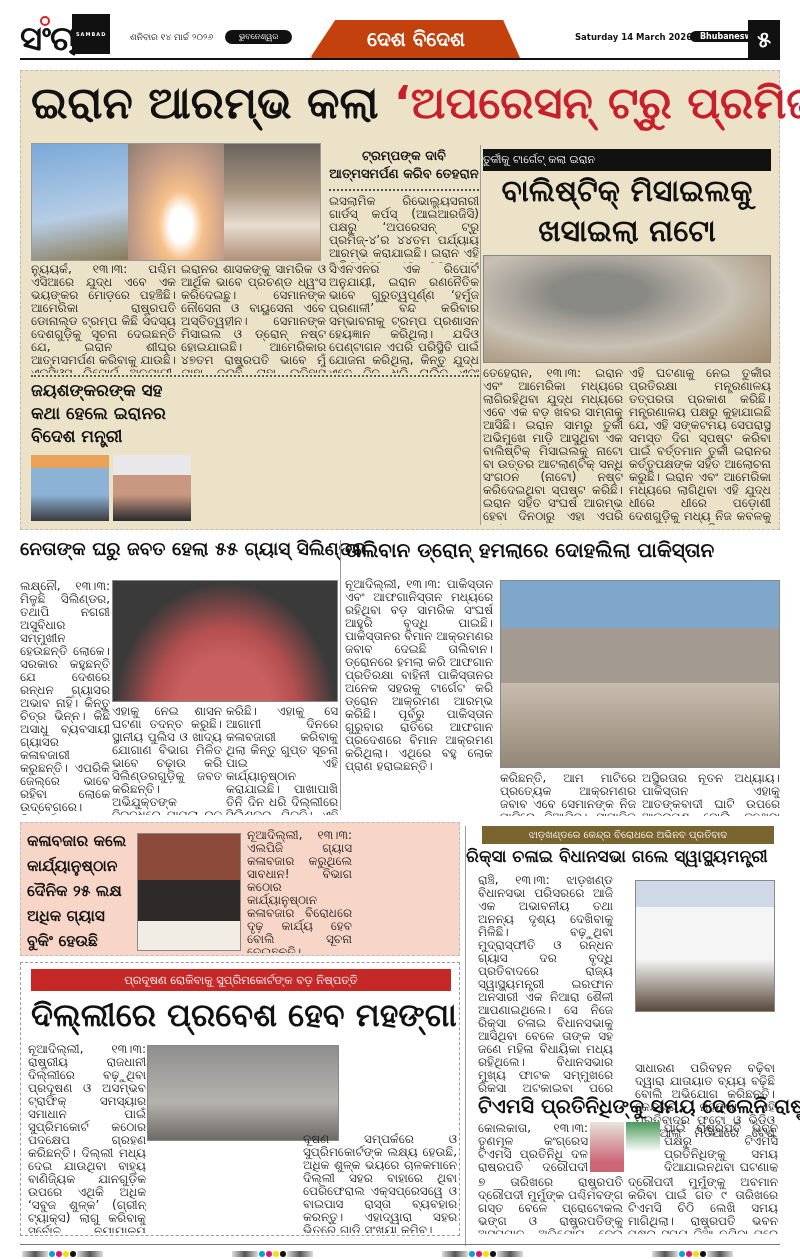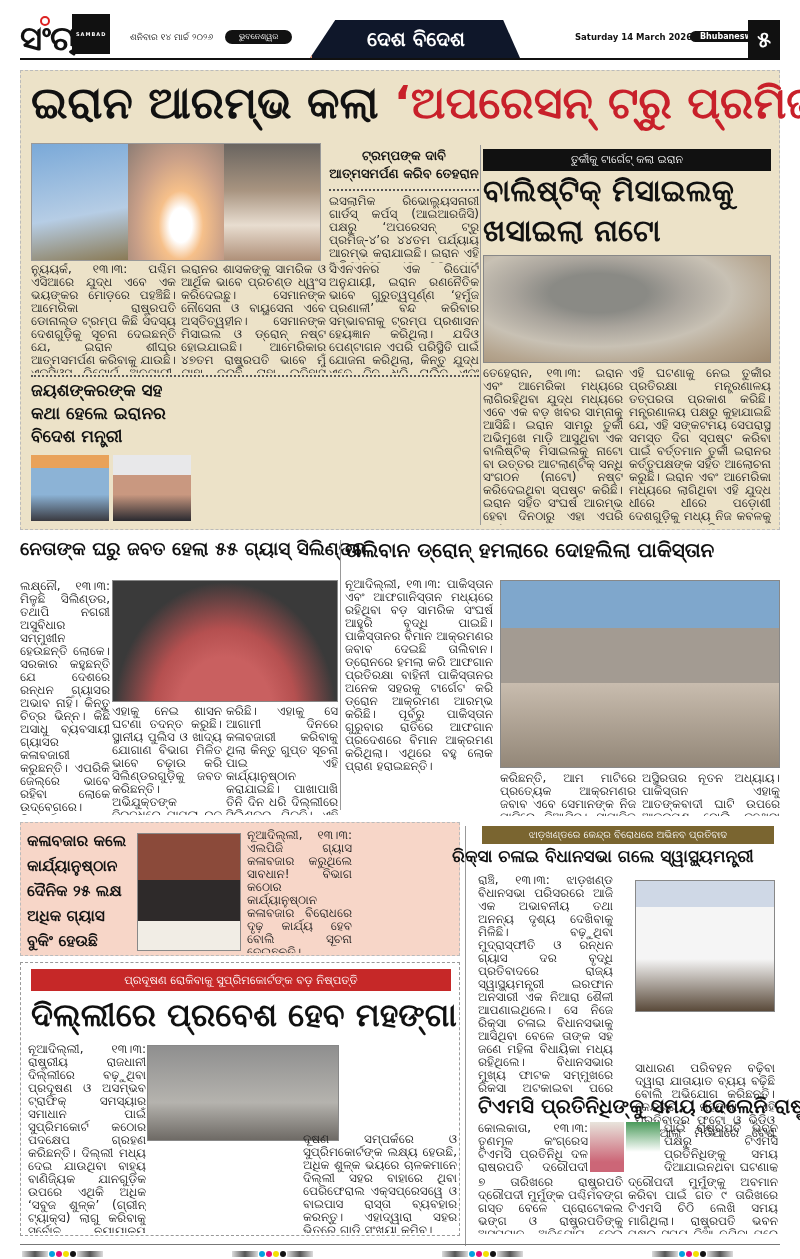--- a/index.html
+++ b/index.html
@@ -5,40 +5,40 @@
 *{box-sizing:border-box;margin:0;padding:0}
 body{width:800px;height:1259px;background:#fff;font-family:"DejaVu Sans",sans-serif;color:#111;position:relative;overflow:hidden}
 .abs{position:absolute}
 
 #mast{left:20px;top:18px;width:760px;height:42px;border-bottom:2px solid #111}
 #logo{left:0;top:0;font-size:34px;font-weight:bold;color:#111;letter-spacing:-1px;line-height:40px}
 #logo .dot{position:absolute;left:20px;top:-2px;width:10px;height:10px;border:2px solid #d22;border-radius:50%}
 #logo .tag{position:absolute;left:52px;top:-4px;font-size:5px;background:#111;color:#fff;padding:0 4px;letter-spacing:1px}
 #odate{left:110px;top:14px;font-size:9px}
 #city{left:205px;top:12px;font-size:8px;background:#111;color:#fff;border-radius:9px;padding:2px 14px}
-#section{left:290px;top:2px;width:210px;height:38px;background:#0f172a;clip-path:polygon(12% 0,92% 0,100% 100%,0 100%);border-left:2px solid #f0a080}
+#section{left:290px;top:2px;width:210px;height:38px;background:#c2410c;clip-path:polygon(12% 0,92% 0,100% 100%,0 100%);border-left:2px solid #f0a080}
 #section span{display:block;text-align:center;color:#fff;font-size:20px;font-weight:bold;line-height:38px}
 #edate{left:555px;top:14px;font-size:8.5px;font-weight:bold}
 #city2{left:670px;top:13px;font-size:8px;background:#111;color:#fff;border-radius:9px;padding:1px 10px;font-weight:bold}
 #pageno{left:728px;top:2px;width:32px;height:40px;background:#111;color:#fff;font-size:22px;text-align:center;line-height:40px;font-weight:bold}
 
 #top{left:20px;top:70px;width:760px;height:460px;background:#ece2c8;border:1px dashed #bbb}
 #mainhead{left:10px;top:4px;width:740px;font-size:44px;font-weight:bold;line-height:56px;white-space:nowrap}
 #mainhead .red{color:#c8202a}
 #missiles{left:10px;top:72px;width:290px;height:118px;display:flex;border:1px solid #999}
 #missiles div{flex:1}
 .m1{background:linear-gradient(170deg,#7aa9d8,#b6cde5 60%,#8a7a55)}
 .m2{background:radial-gradient(ellipse at 55% 70%,#fff 0 15%,#f6c08a 30%,#c89f88 60%,#8d7d75)}
 .m3{background:linear-gradient(180deg,#6a6560,#a89480 40%,#e8ddd0 70%,#b0917a)}
 #trumphead{left:308px;top:76px;width:150px;font-size:13px;font-weight:bold;text-align:center;line-height:18px}
 #dots1{left:308px;top:118px;width:150px;border-top:2px dotted #555}
 .body{font-size:12px;line-height:13px;color:#222;text-align:justify;overflow:hidden}
 #trumpbody{left:308px;top:124px;width:150px;height:68px}
-#turkeybar{left:462px;top:78px;width:288px;height:22px;background:#111;color:#fff;font-size:11px;text-align:center;line-height:22px}
-#ballhead{left:462px;top:100px;width:288px;font-size:30px;font-weight:bold;line-height:40px;text-align:left}
+#turkeybar{left:462px;top:78px;width:288px;height:22px;background:#111;color:#fff;font-size:11px;text-align:left;line-height:22px}
+#ballhead{left:462px;top:100px;width:288px;font-size:30px;font-weight:bold;line-height:40px;text-align:center}
 #smoke{left:462px;top:184px;width:288px;height:108px;background:radial-gradient(ellipse at 40% 35%,#8a8a85 0 20%,#a9a49c 35%,#c8c1b4 55%,#b5a58f 75%,#9f8a70);border:1px solid #888}
 #col1{left:10px;top:192px;width:145px;height:110px}
 #col2{left:160px;top:192px;width:145px;height:110px}
 #col3{left:308px;top:192px;width:150px;height:110px}
 #turkeybody1{left:462px;top:296px;width:140px;height:158px}
 #turkeybody2{left:608px;top:296px;width:142px;height:158px}
 #dots2{left:10px;top:304px;width:448px;border-top:2px dotted #555}
 #jaihead{left:10px;top:308px;width:160px;font-size:17px;font-weight:bold;line-height:23px}
 #jaiimg{left:10px;top:384px;width:160px;height:66px;display:flex;gap:4px}
 #jaiimg div{flex:1}
@@ -59,21 +59,21 @@
 #talimg{left:500px;top:580px;width:280px;height:188px;background:linear-gradient(180deg,#7fa7cc 0 25%,#a39b92 25% 55%,#c8bcae 55%,#938778);border:1px solid #888}
 #talbody2{left:500px;top:772px;width:136px;height:44px}
 #talbody3{left:642px;top:772px;width:138px;height:44px}
 
 #kalabox{left:20px;top:822px;width:440px;height:134px;background:#f7d6c8;border:1px dashed #bbb}
 #kalahead{left:6px;top:6px;width:105px;font-size:15.5px;font-weight:bold;line-height:25px}
 #kalaimg{left:116px;top:10px;width:104px;height:118px;background:linear-gradient(180deg,#8b4a3a 0 40%,#2e2a2a 40% 75%,#f1ede5 75%);border:1px solid #888}
 #kalabody1{left:226px;top:6px;width:105px;height:124px}
 #kalabody2{left:335px;top:6px;width:100px;height:124px}
 #jhbar{left:482px;top:826px;width:292px;height:18px;background:#7a6530;color:#fff;font-size:10px;text-align:center;line-height:18px}
-#rickhead{left:452px;top:846px;width:306px;font-size:17px;font-weight:bold;white-space:nowrap}
+#rickhead{left:466px;top:846px;width:306px;font-size:17px;font-weight:bold;white-space:nowrap}
 #rickbody1{left:478px;top:874px;width:135px;height:218px}
 #rickimg{left:635px;top:880px;width:140px;height:132px;background:linear-gradient(180deg,#cfd8e6 0 20%,#f5f5f5 20% 60%,#5a4a3a);border:1px solid #888}
 #rickbody2{left:635px;top:1062px;width:140px;height:76px}
 #vline3{left:465px;top:826px;height:420px;border-left:1px solid #999}
 
 #delhibox{left:20px;top:962px;width:440px;height:274px;border:1px dashed #999}
 #delhibar{left:10px;top:6px;width:420px;height:22px;background:#c62828;color:#fff;font-size:11.5px;text-align:center;line-height:22px}
 #delhihead{left:10px;top:28px;width:420px;font-size:32px;font-weight:bold;line-height:48px;white-space:nowrap}
 #delhibody1{left:7px;top:80px;width:118px;height:190px}
 #delhiimg{left:126px;top:82px;width:192px;height:96px;background:linear-gradient(180deg,#8f8f8f,#b5b3ae 60%,#6e6a65);border:1px solid #888}

